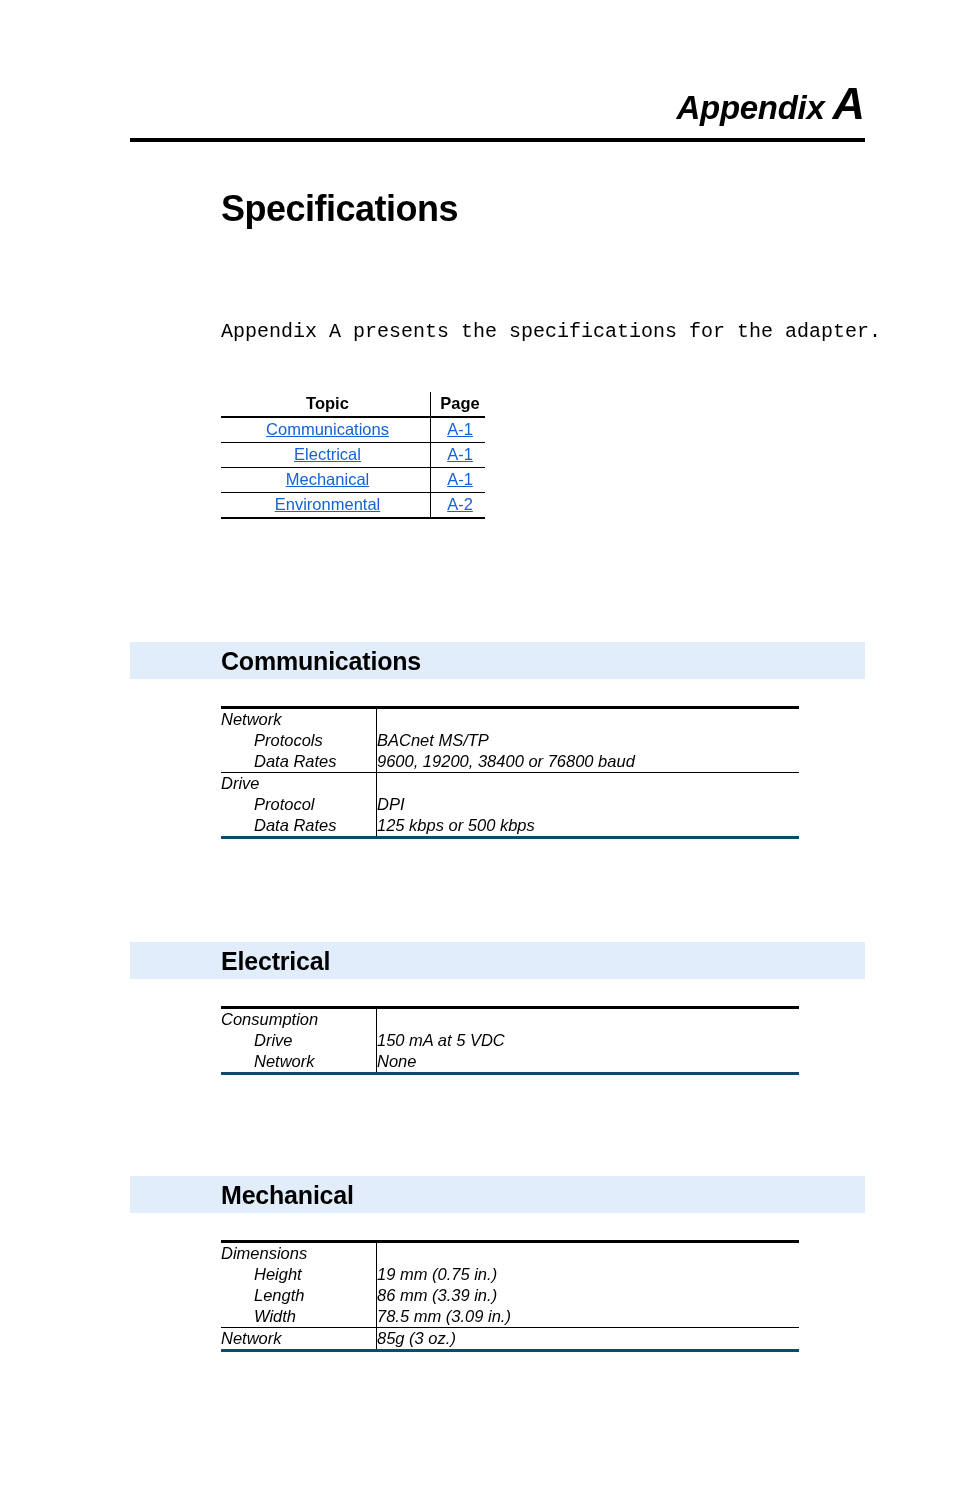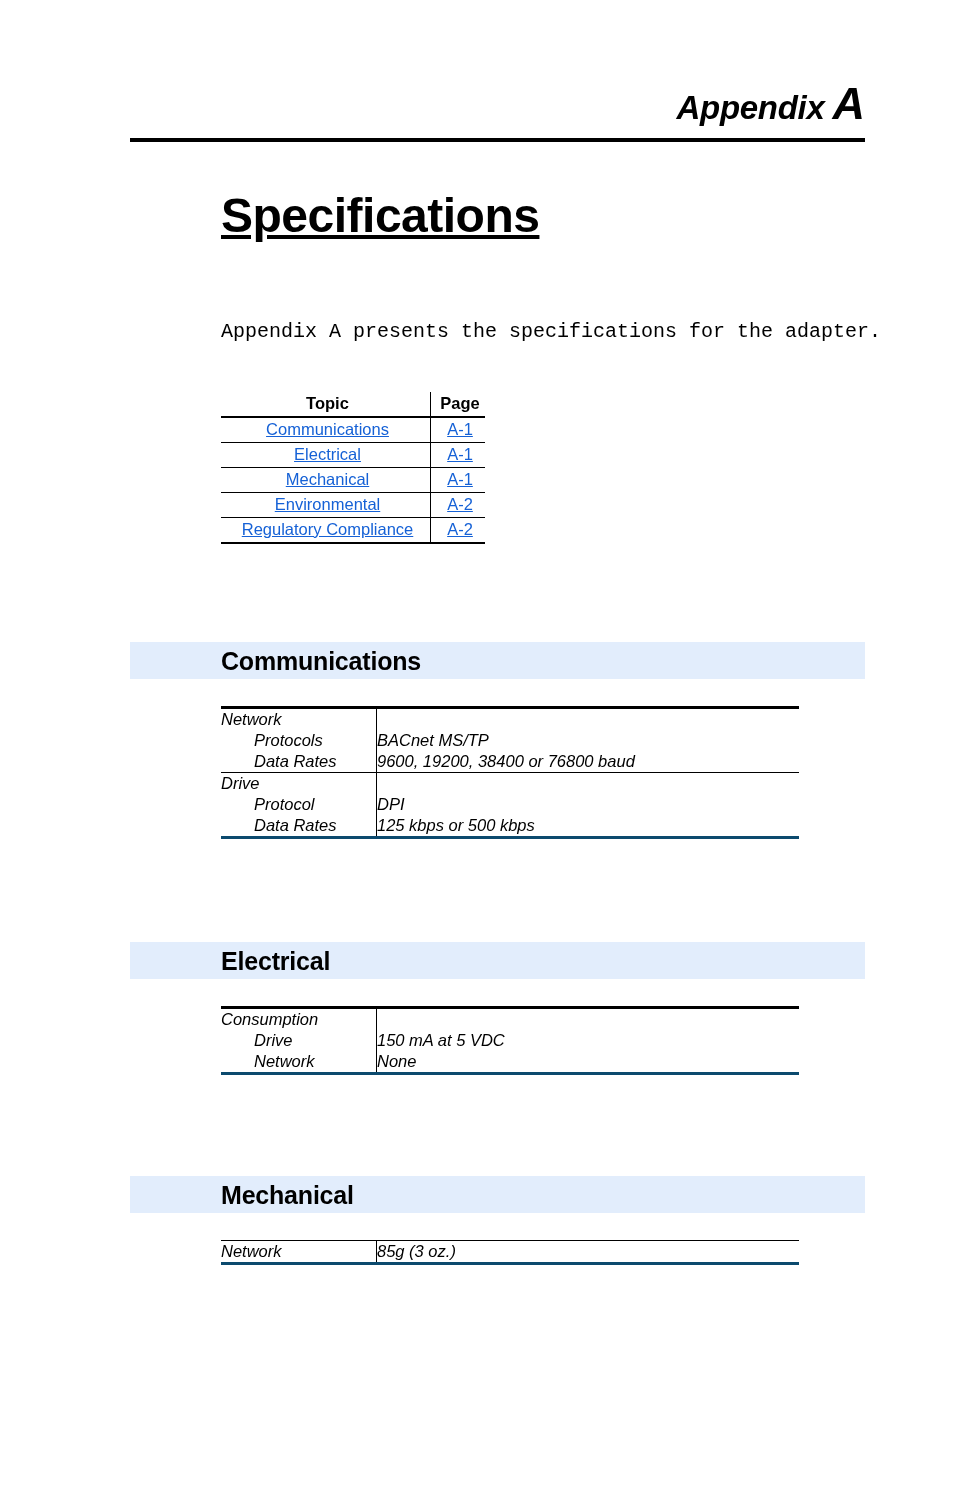--- a/index.html
+++ b/index.html
@@ -49,23 +49,22 @@
     background: #000000;
   }
 
   
   .page-title {
     position: absolute;
     left: 221px;
     top: 188px;
     font-family: "Liberation Sans", sans-serif;
     font-weight: bold;
-    font-size: 48px;
+    font-size: 36px;
     letter-spacing: -0.5px;
-    text-decoration: underline;
   }
 
   
   .intro-text {
     position: absolute;
     left: 221px;
     top: 320px;
     font-family: Liberation Mono, monospace;
     font-size: 20px;
   }
@@ -197,24 +196,20 @@
           <td class="toc-col-page"><span class="toc-link">A-1</span></td>
         </tr>
         <tr>
           <td class="toc-col-topic"><span class="toc-link">Mechanical</span></td>
           <td class="toc-col-page"><span class="toc-link">A-1</span></td>
         </tr>
         <tr>
           <td class="toc-col-topic"><span class="toc-link">Environmental</span></td>
           <td class="toc-col-page"><span class="toc-link">A-2</span></td>
         </tr>
-        <tr>
-          <td class="toc-col-topic"><span class="toc-link">Regulatory Compliance</span></td>
-          <td class="toc-col-page"><span class="toc-link">A-2</span></td>
-        </tr>
       </tbody>
   </table>
 
   <div id="sections-root">
       <div class="section-band" style="top: 642px;">
         <div class="section-title">Communications</div>
       </div>
       <table class="spec-table" style="top: 706px;">
         <tbody>
           <tr class="grp grp-first">
@@ -260,20 +255,34 @@
               <div class="spec-line">None</div>
             </td>
           </tr>
         </tbody>
       </table>
       <div class="section-band" style="top: 1176px;">
         <div class="section-title">Mechanical</div>
       </div>
       <table class="spec-table" style="top: 1240px;">
         <tbody>
+          <tr class="grp grp-first">
+            <td class="spec-label-cell">
+              <div class="spec-line">Dimensions</div>
+              <div class="spec-line indent">Height</div>
+              <div class="spec-line indent">Length</div>
+              <div class="spec-line indent">Width</div>
+            </td>
+            <td class="spec-value-cell">
+              <div class="spec-line blank">&nbsp;</div>
+              <div class="spec-line">19 mm (0.75 in.)</div>
+              <div class="spec-line">86 mm (3.39 in.)</div>
+              <div class="spec-line">78.5 mm (3.09 in.)</div>
+            </td>
+          </tr>
           <tr class="grp grp-last">
             <td class="spec-label-cell">
               <div class="spec-line">Network</div>
             </td>
             <td class="spec-value-cell">
               <div class="spec-line">85g (3 oz.)</div>
             </td>
           </tr>
         </tbody>
       </table>

